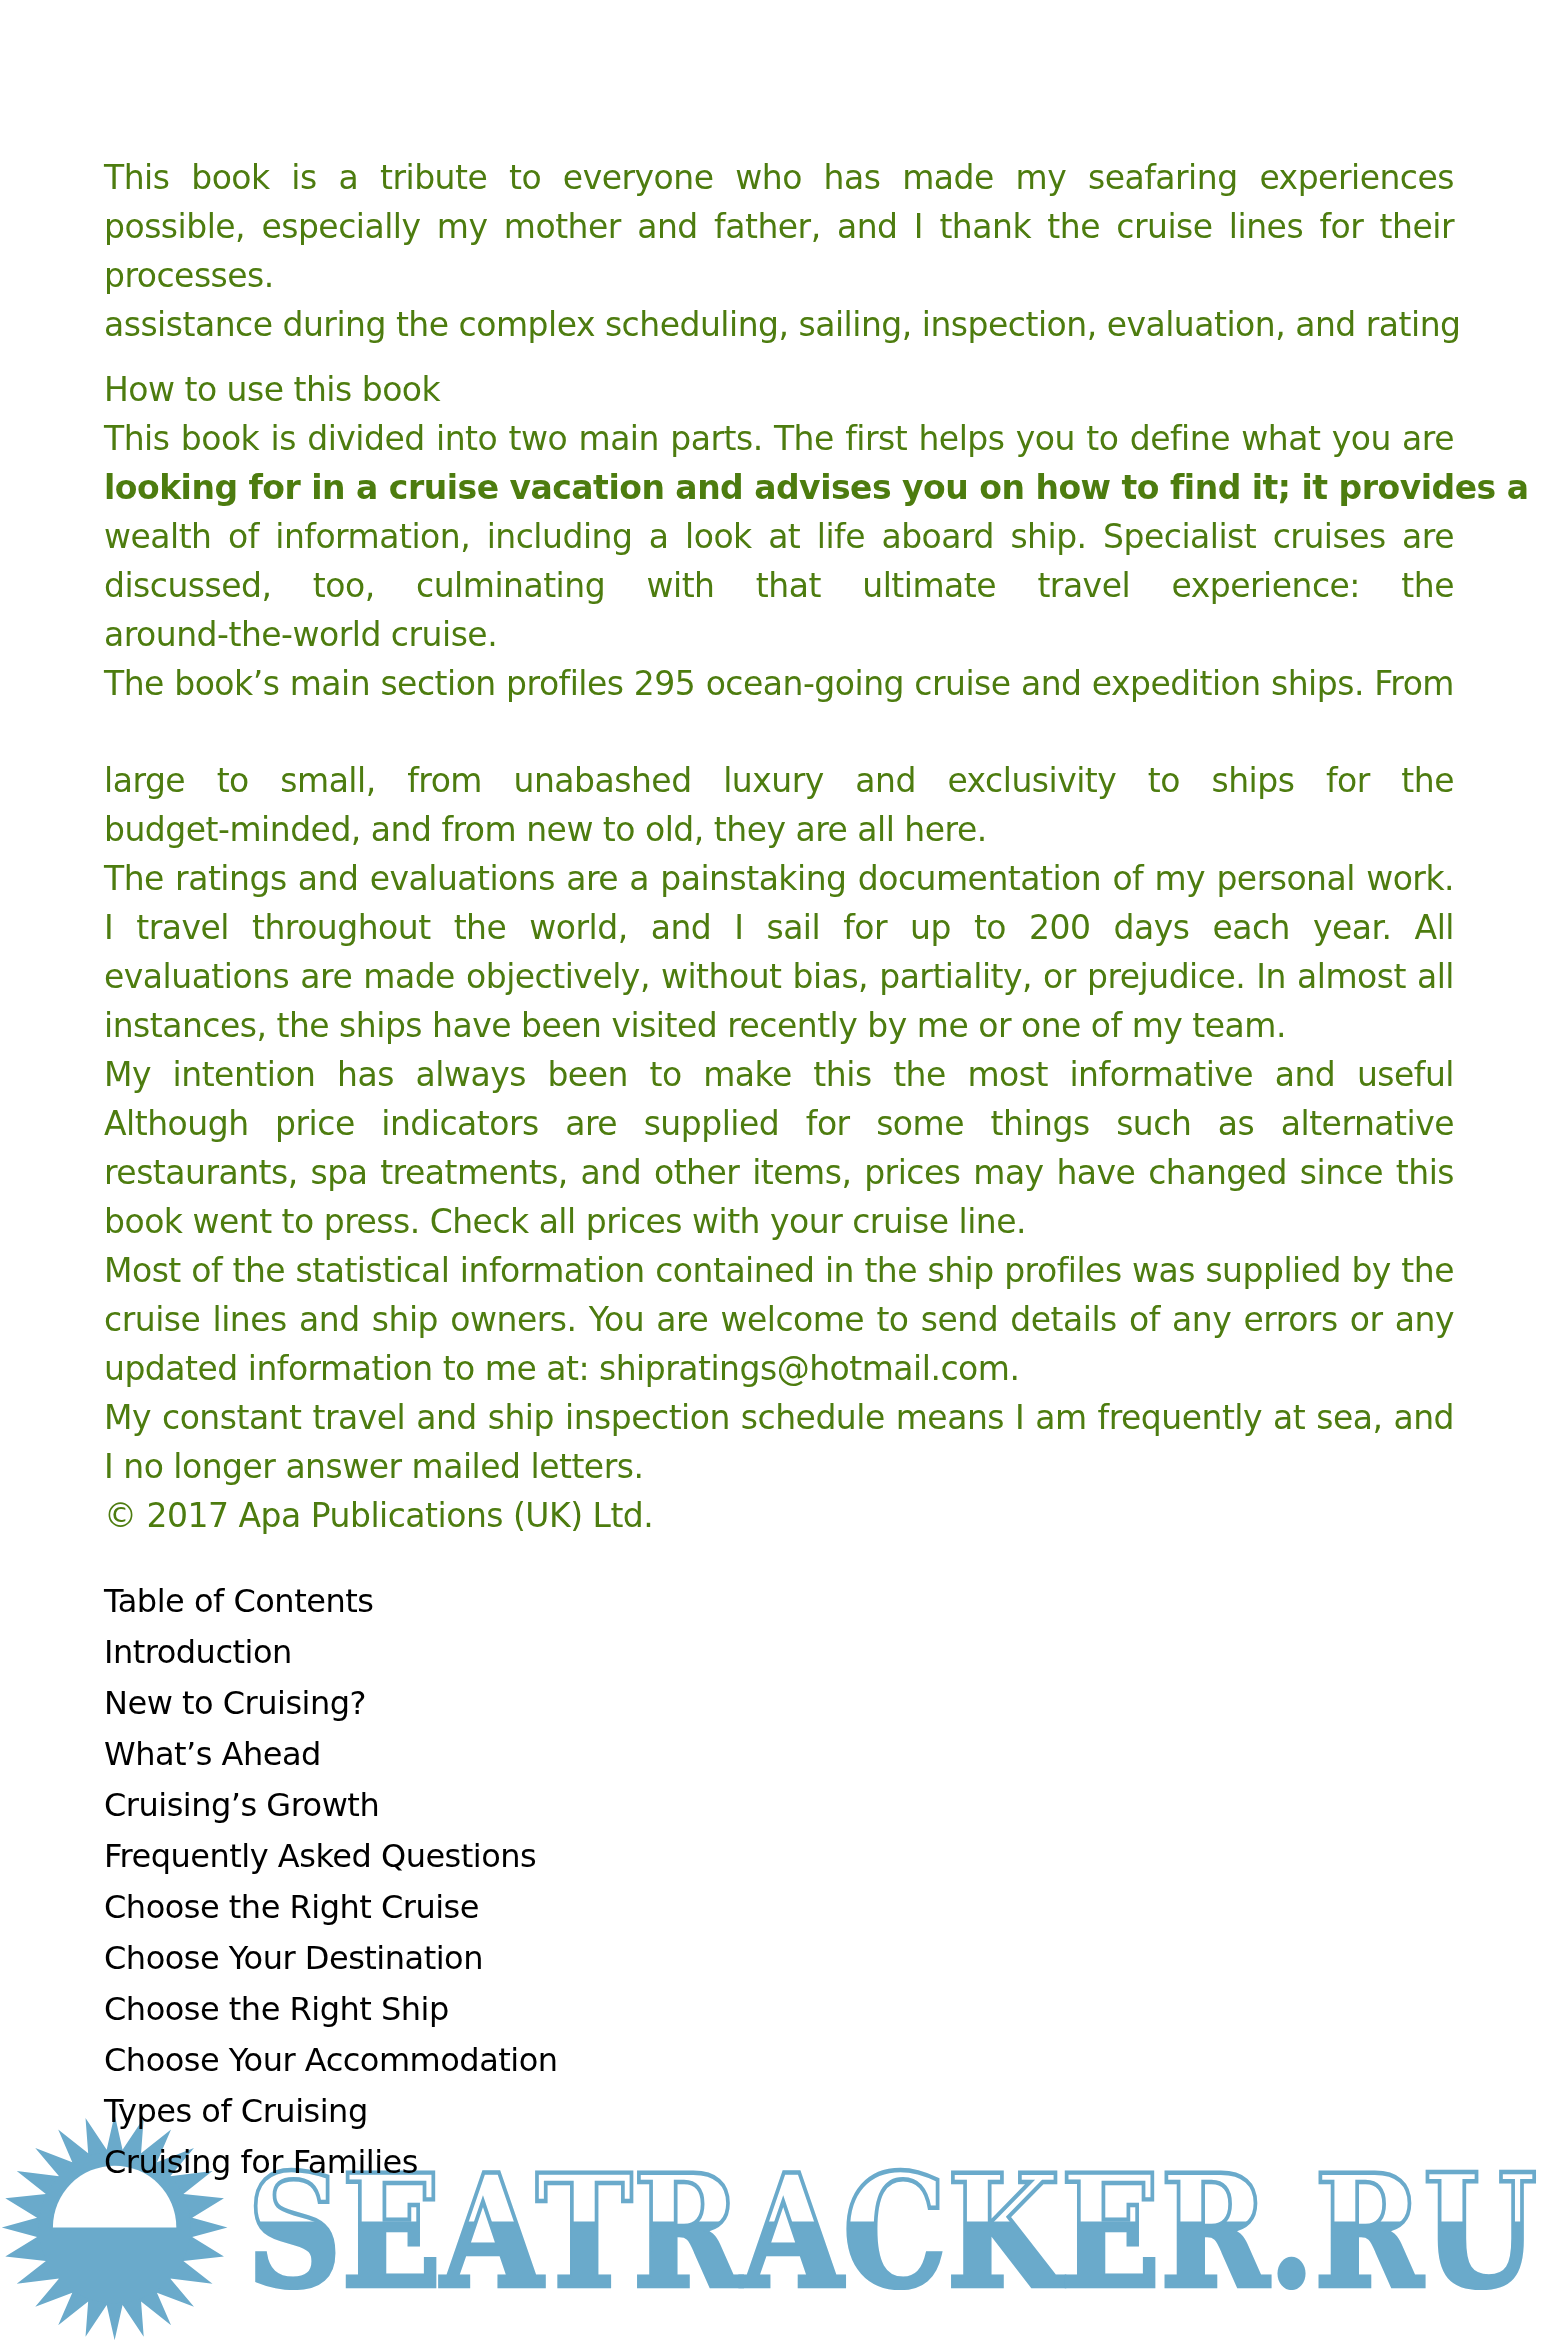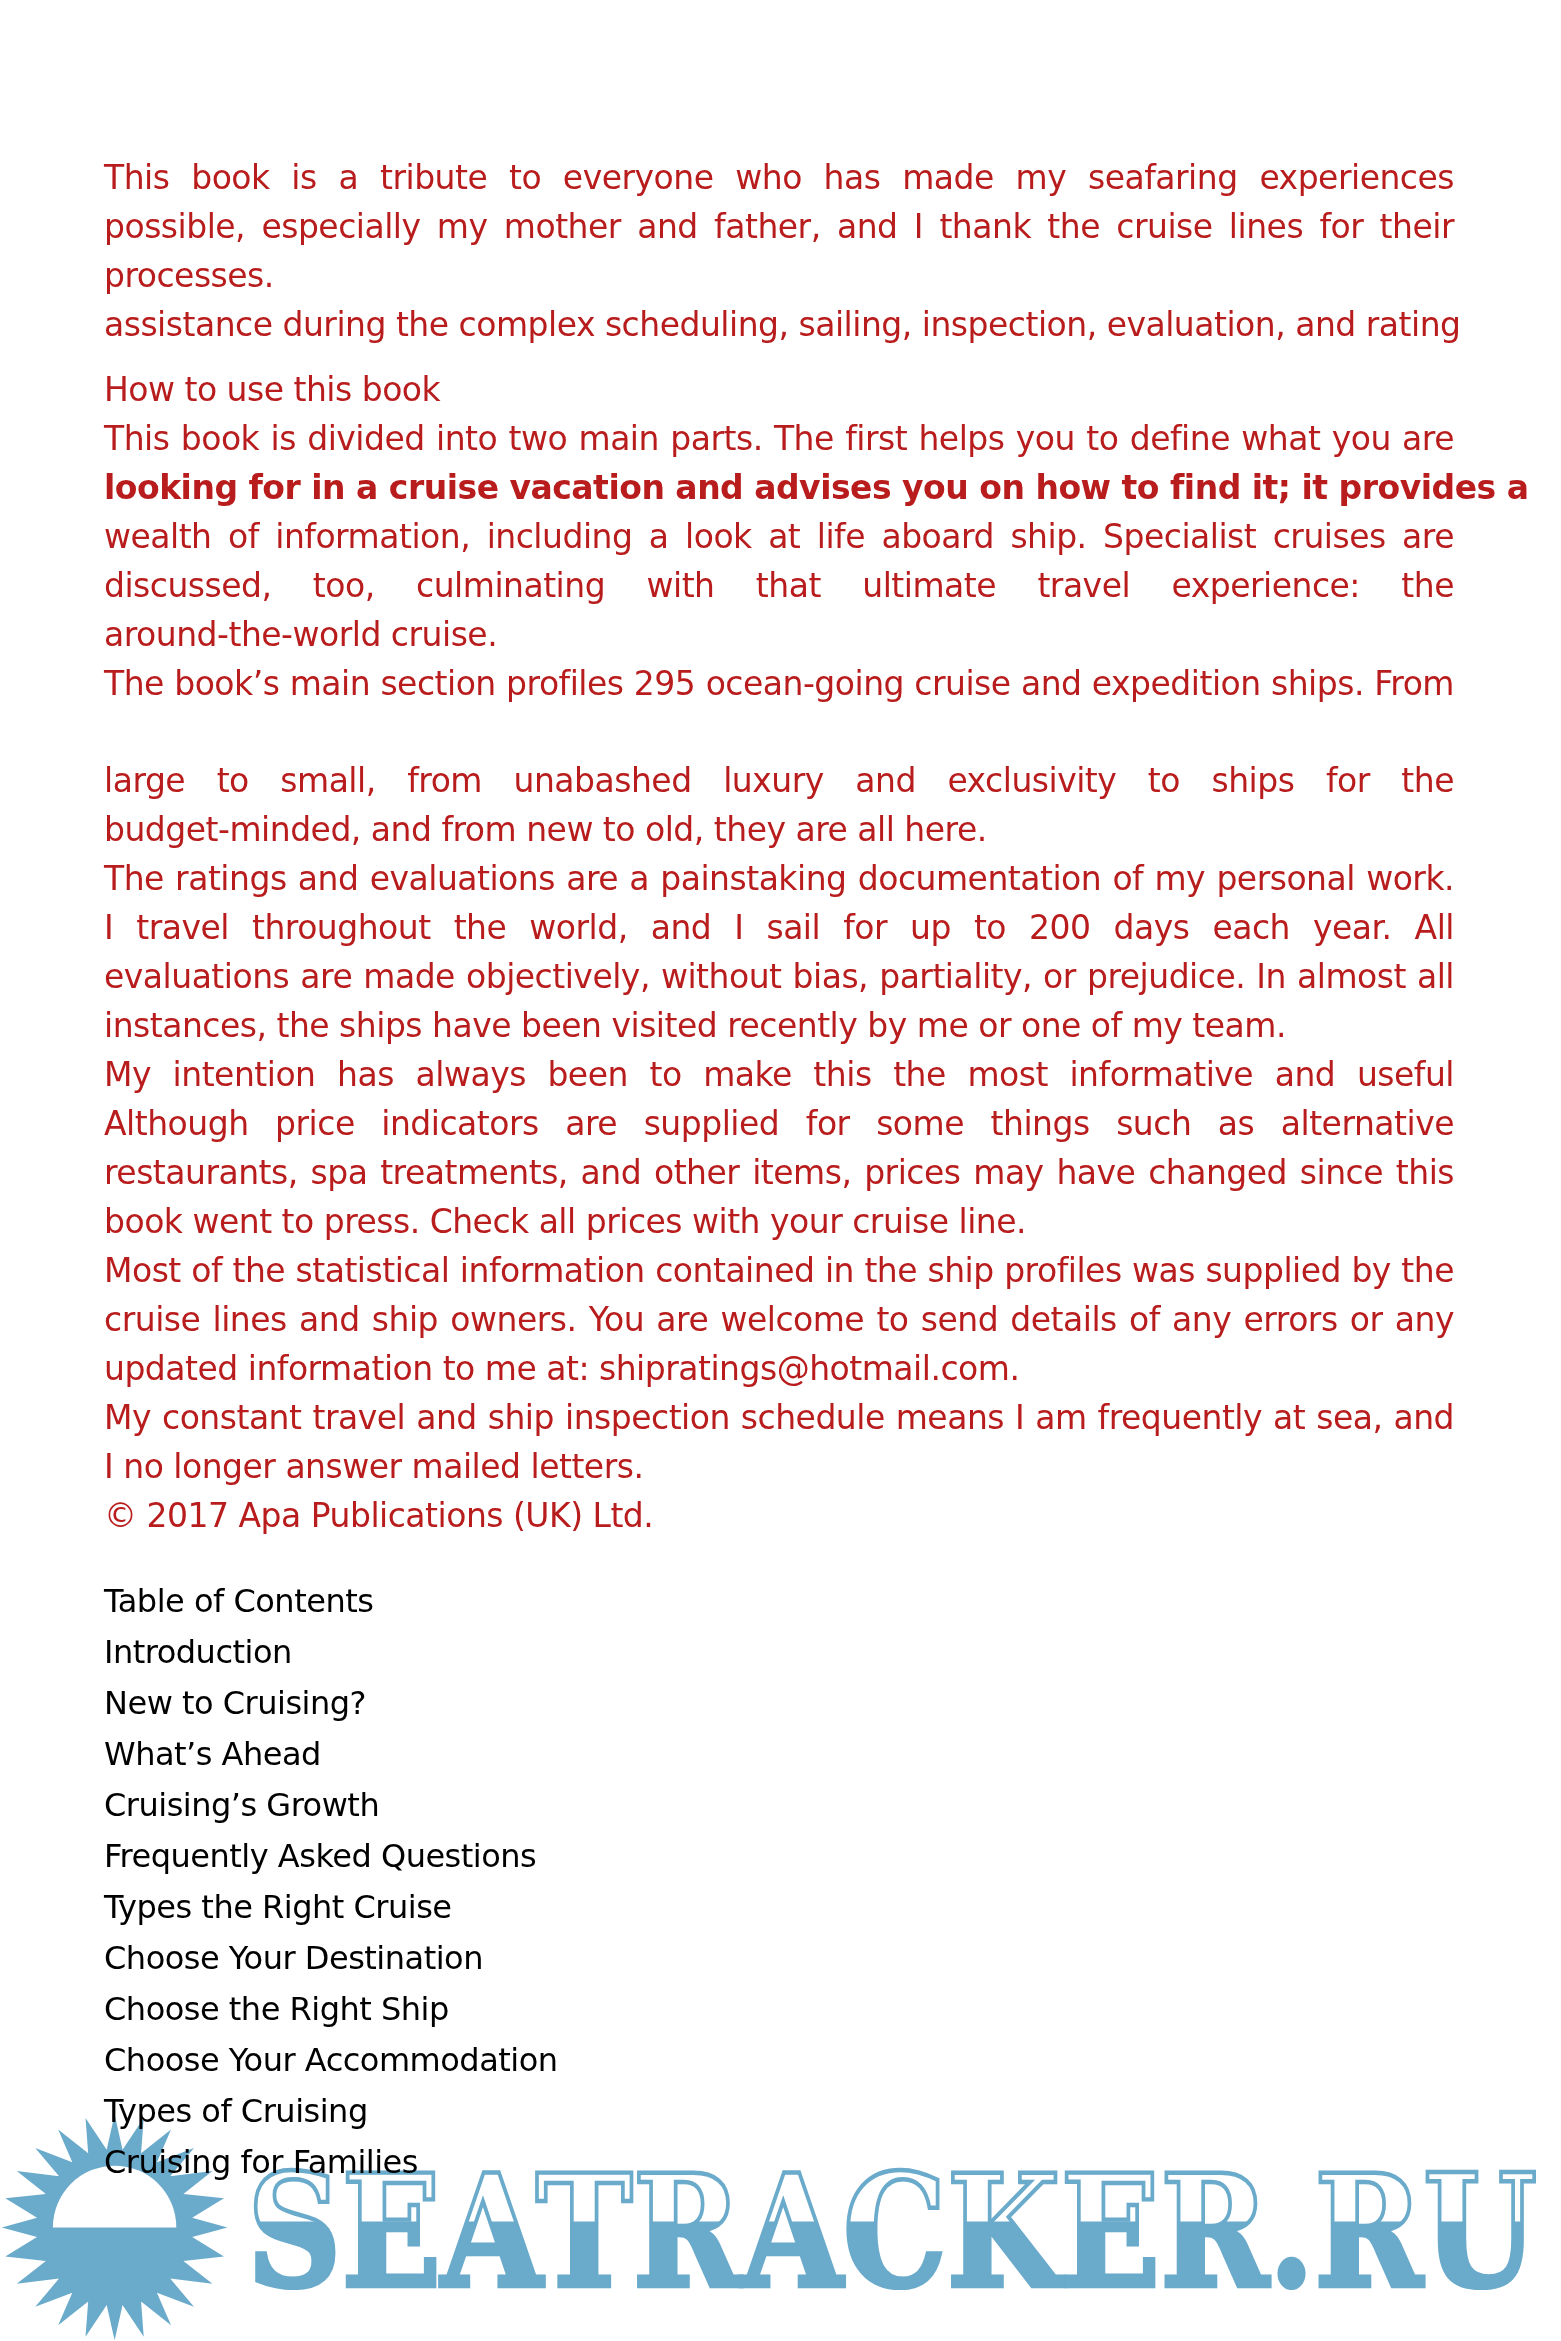--- a/index.html
+++ b/index.html
@@ -5,21 +5,21 @@
   html, body { margin: 0; padding: 0; background: #ffffff; }
   body { width: 1561px; height: 2342px; position: relative; overflow: hidden; }
   .page { position: absolute; left: 0; top: 0; width: 1561px; height: 2342px; background: #ffffff; }
   .col { position: absolute; left: 104px; width: 1350px; top: 153px; }
   .line {
     display: block;
     height: 49px;
     line-height: 49px;
     font-family: "DejaVu Sans", sans-serif;
     font-size: 33px;
-    color: #b91c1c;
+    color: #4d7c0f;
     white-space: nowrap;
     text-align: justify;
     text-align-last: justify;
     letter-spacing: -0.5px;
     transform-origin: left center;
   }
   .line.last { text-align: left; text-align-last: left; }
   .toc { position: absolute; left: 104px; top: 1576px; width: 881px; }
   .toc .item {
     display: block;
@@ -117,21 +117,21 @@
     </div>
   </div>
 
   <div class="toc">
     <span class="item">Table of Contents</span>
     <span class="item">Introduction</span>
     <span class="item">New to Cruising?</span>
     <span class="item">What’s Ahead</span>
     <span class="item">Cruising’s Growth</span>
     <span class="item">Frequently Asked Questions</span>
-    <span class="item">Types the Right Cruise</span>
+    <span class="item">Choose the Right Cruise</span>
     <span class="item">Choose Your Destination</span>
     <span class="item">Choose the Right Ship</span>
     <span class="item">Choose Your Accommodation</span>
     <span class="item">Types of Cruising</span>
     <span class="item">Cruising for Families</span>
   </div>
 
 </div>
 
 

